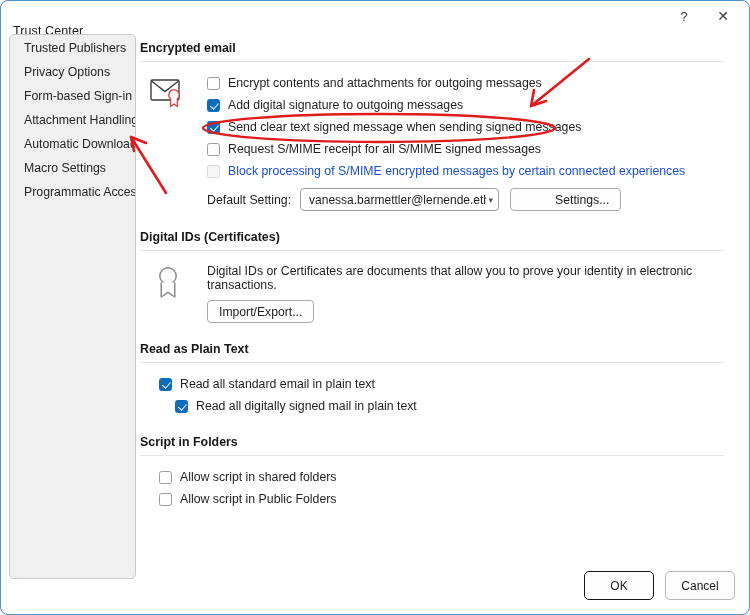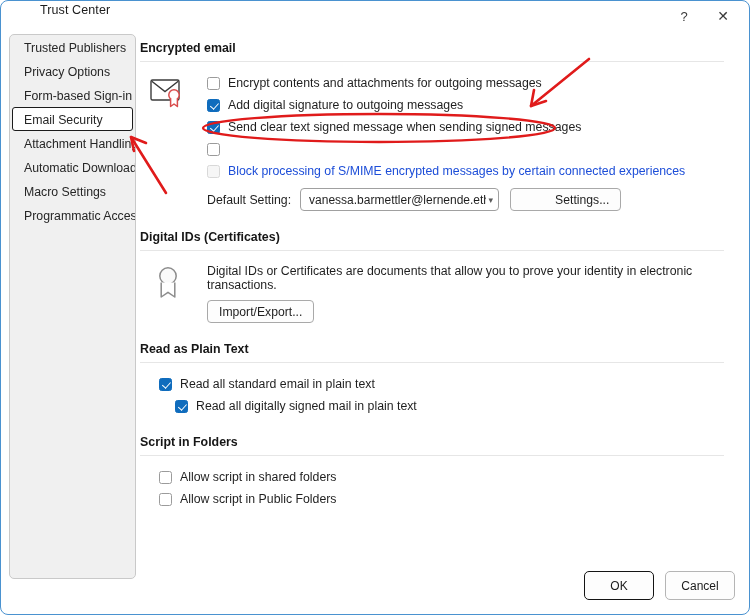--- a/index.html
+++ b/index.html
@@ -24,25 +24,24 @@
   
   #titlebar {
     position: absolute;
     left: 0; top: 0;
     width: 100%;
     height: 30px;
   }
   #title-text {
     position: absolute;
     left: 12px;
-    top: 2px;
+    top: 23px;
     font-size: 12.5px;
     color: #1b1b1b;
     letter-spacing: .1px;
-    margin-left: 27px;
   }
   .caption-btn {
     position: absolute;
     top: 2px;
     width: 30px;
     height: 26px;
     display: flex;
     align-items: center;
     justify-content: center;
     color: #3a3a3a;
@@ -279,21 +278,20 @@
   <div id="titlebar">
     <div id="title-text">Trust Center</div>
     <div class="caption-btn" id="help-btn">?</div>
     <div class="caption-btn" id="close-btn">✕</div>
   </div>
 
   <div id="sidebar">
     <div class="side-item">Trusted Publishers</div>
     <div class="side-item">Privacy Options</div>
     <div class="side-item">Form-based Sign-in</div>
-    <div class="side-item selected">Email Security</div>
     <div class="side-item">Attachment Handling</div>
     <div class="side-item">Automatic Download</div>
     <div class="side-item">Macro Settings</div>
     <div class="side-item">Programmatic Access</div>
   </div>
 
   <div id="main">
 
     <div class="section">
       <div class="section-head">Encrypted email</div>
@@ -317,20 +315,21 @@
           <div class="row">
             <div class="cb checked"></div>
             <span class="cb-label">Add digital signature to outgoing messages</span>
           </div>
           <div class="row">
             <div class="cb checked"></div>
             <span class="cb-label">Send clear text signed message when sending signed messages</span>
           </div>
           <div class="row">
             <div class="cb"></div>
+            <span class="cb-label">Request S/MIME receipt for all S/MIME signed messages</span>
           </div>
           <div class="row">
             <div class="cb disabled"></div>
             <span class="cb-label disabled">Block processing of S/MIME encrypted messages by certain connected experiences</span>
           </div>
         </div>
 
         <div id="default-row">
           <span id="default-label">Default Setting:</span>
           <div id="default-combo">

